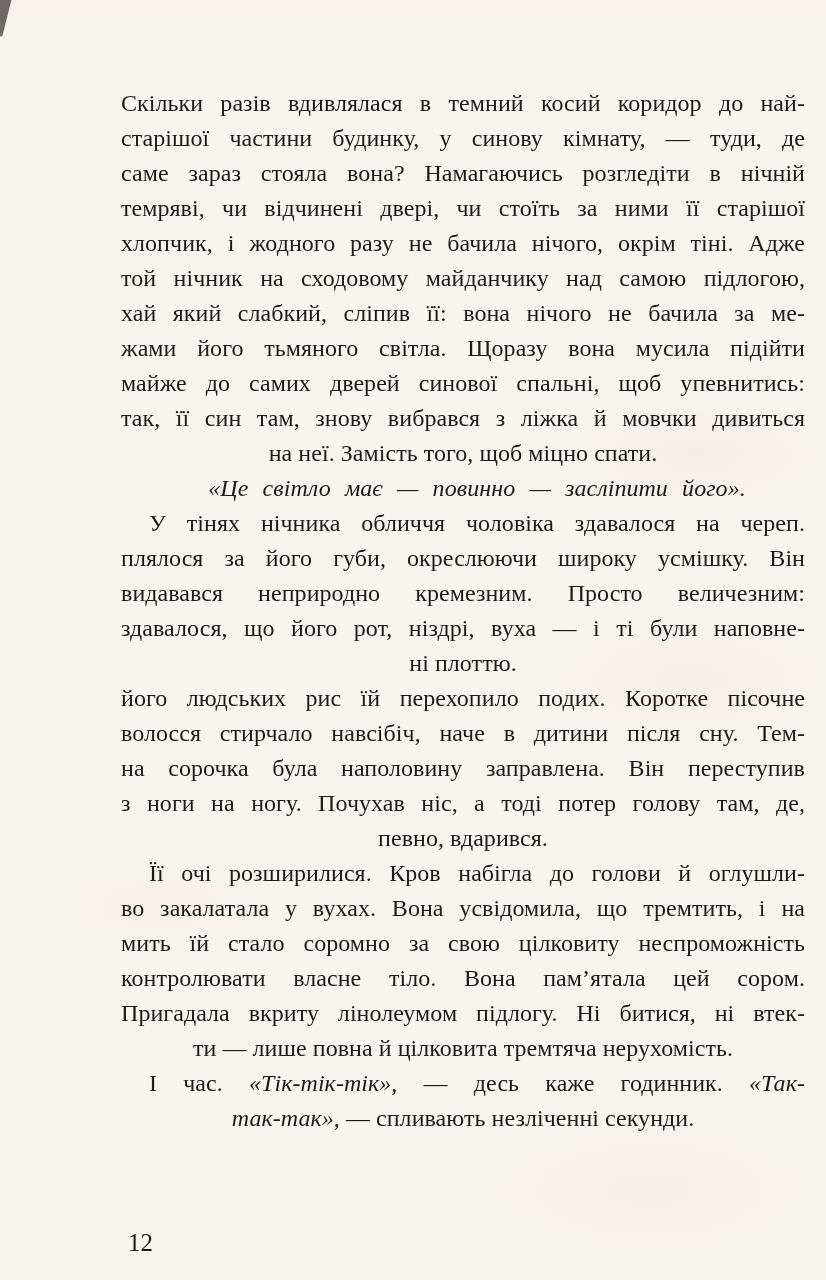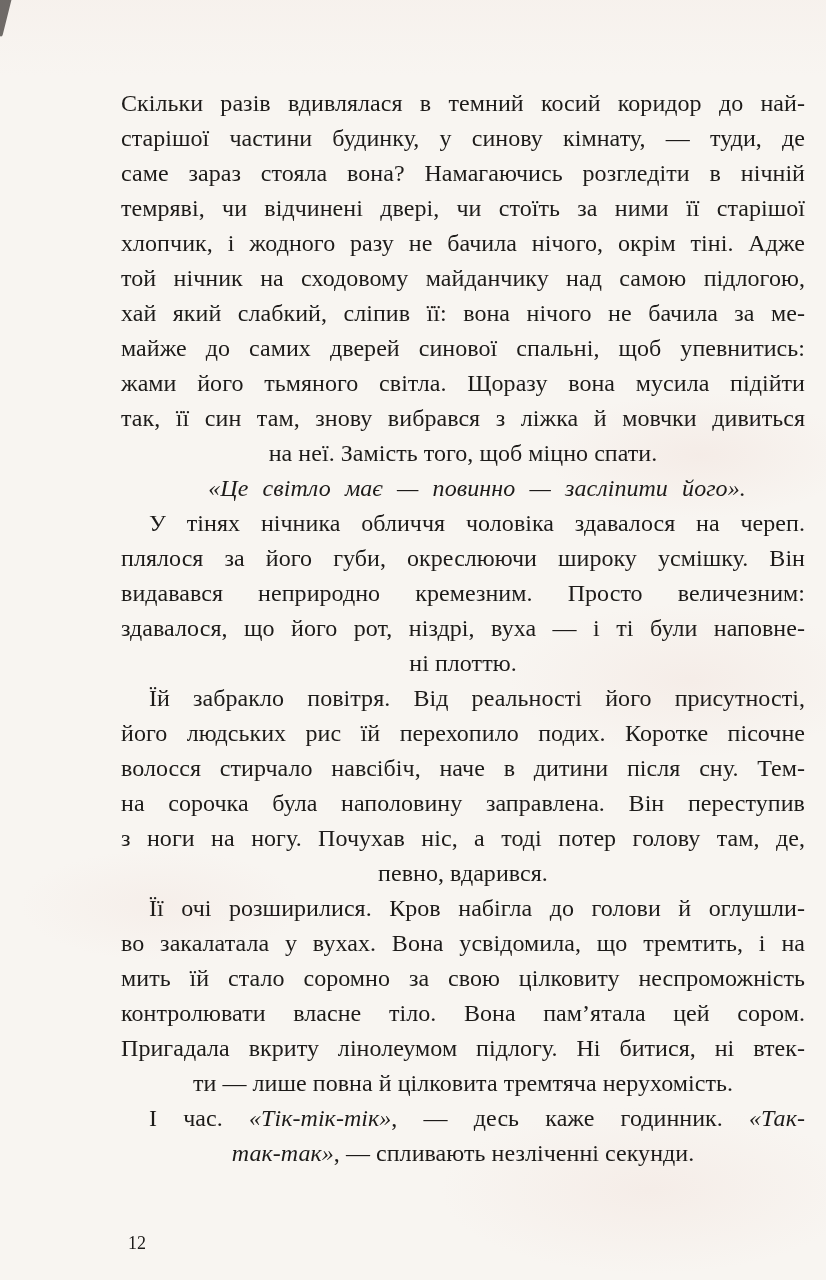--- a/index.html
+++ b/index.html
@@ -63,55 +63,54 @@
   .line.spread {
     word-spacing: 0.34em;
   }
   .line i {
     font-style: italic;
   }
   .page-number {
     position: absolute;
     left: 128px;
     top: 1228px;
-    font-size: 18px;
+    font-size: 25px;
     line-height: 30px;
   }
 </style>
 </head>
 <body>
 
 <div class="page">
   <div class="corner-mark"></div>
   <div class="text-block">
       <p class="para">
         <span class="line jl"><span>Скільки разів вдивлялася в темний косий коридор до най-</span></span>
         <span class="line jl"><span>старішої частини будинку, у синову кімнату, — туди, де</span></span>
         <span class="line jl"><span>саме зараз стояла вона? Намагаючись розгледіти в нічній</span></span>
         <span class="line jl"><span>темряві, чи відчинені двері, чи стоїть за ними її старішої</span></span>
         <span class="line jl"><span>хлопчик, і жодного разу не бачила нічого, окрім тіні. Адже</span></span>
         <span class="line jl"><span>той нічник на сходовому майданчику над самою підлогою,</span></span>
         <span class="line jl"><span>хай який слабкий, сліпив її: вона нічого не бачила за ме-</span></span>
+        <span class="line jl"><span>жами його тьмяного світла. Щоразу вона мусила підійти</span></span>
         <span class="line jl"><span>майже до самих дверей синової спальні, щоб упевнитись:</span></span>
-        <span class="line jl"><span>жами його тьмяного світла. Щоразу вона мусила підійти</span></span>
         <span class="line jl"><span>так, її син там, знову вибрався з ліжка й мовчки дивиться</span></span>
         <span class="line"><span>на неї. Замість того, щоб міцно спати.</span></span>
       </p>
       <p class="para">
         <span class="line spread ind"><i>«Це світло має — повинно — засліпити його».</i></span>
       </p>
       <p class="para">
         <span class="line jl ind"><span>У тінях нічника обличчя чоловіка здавалося на череп.</span></span>
         <span class="line jl"><span>плялося за його губи, окреслюючи широку усмішку. Він</span></span>
         <span class="line jl"><span>видавався неприродно кремезним. Просто величезним:</span></span>
         <span class="line jl"><span>здавалося, що його рот, ніздрі, вуха — і ті були наповне-</span></span>
         <span class="line"><span>ні плоттю.</span></span>
       </p>
       <p class="para">
-        <span class="line jl ind"><span>Їй забракло повітря. Від реальності його присутності,</span></span>
         <span class="line jl"><span>його людських рис їй перехопило подих. Коротке пісочне</span></span>
         <span class="line jl"><span>волосся стирчало навсібіч, наче в дитини після сну. Тем-</span></span>
         <span class="line jl"><span>на сорочка була наполовину заправлена. Він переступив</span></span>
         <span class="line jl"><span>з ноги на ногу. Почухав ніс, а тоді потер голову там, де,</span></span>
         <span class="line"><span>певно, вдарився.</span></span>
       </p>
       <p class="para">
         <span class="line jl ind"><span>Її очі розширилися. Кров набігла до голови й оглушли-</span></span>
         <span class="line jl"><span>во закалатала у вухах. Вона усвідомила, що тремтить, і на</span></span>
         <span class="line jl"><span>мить їй стало соромно за свою цілковиту неспроможність</span></span>

